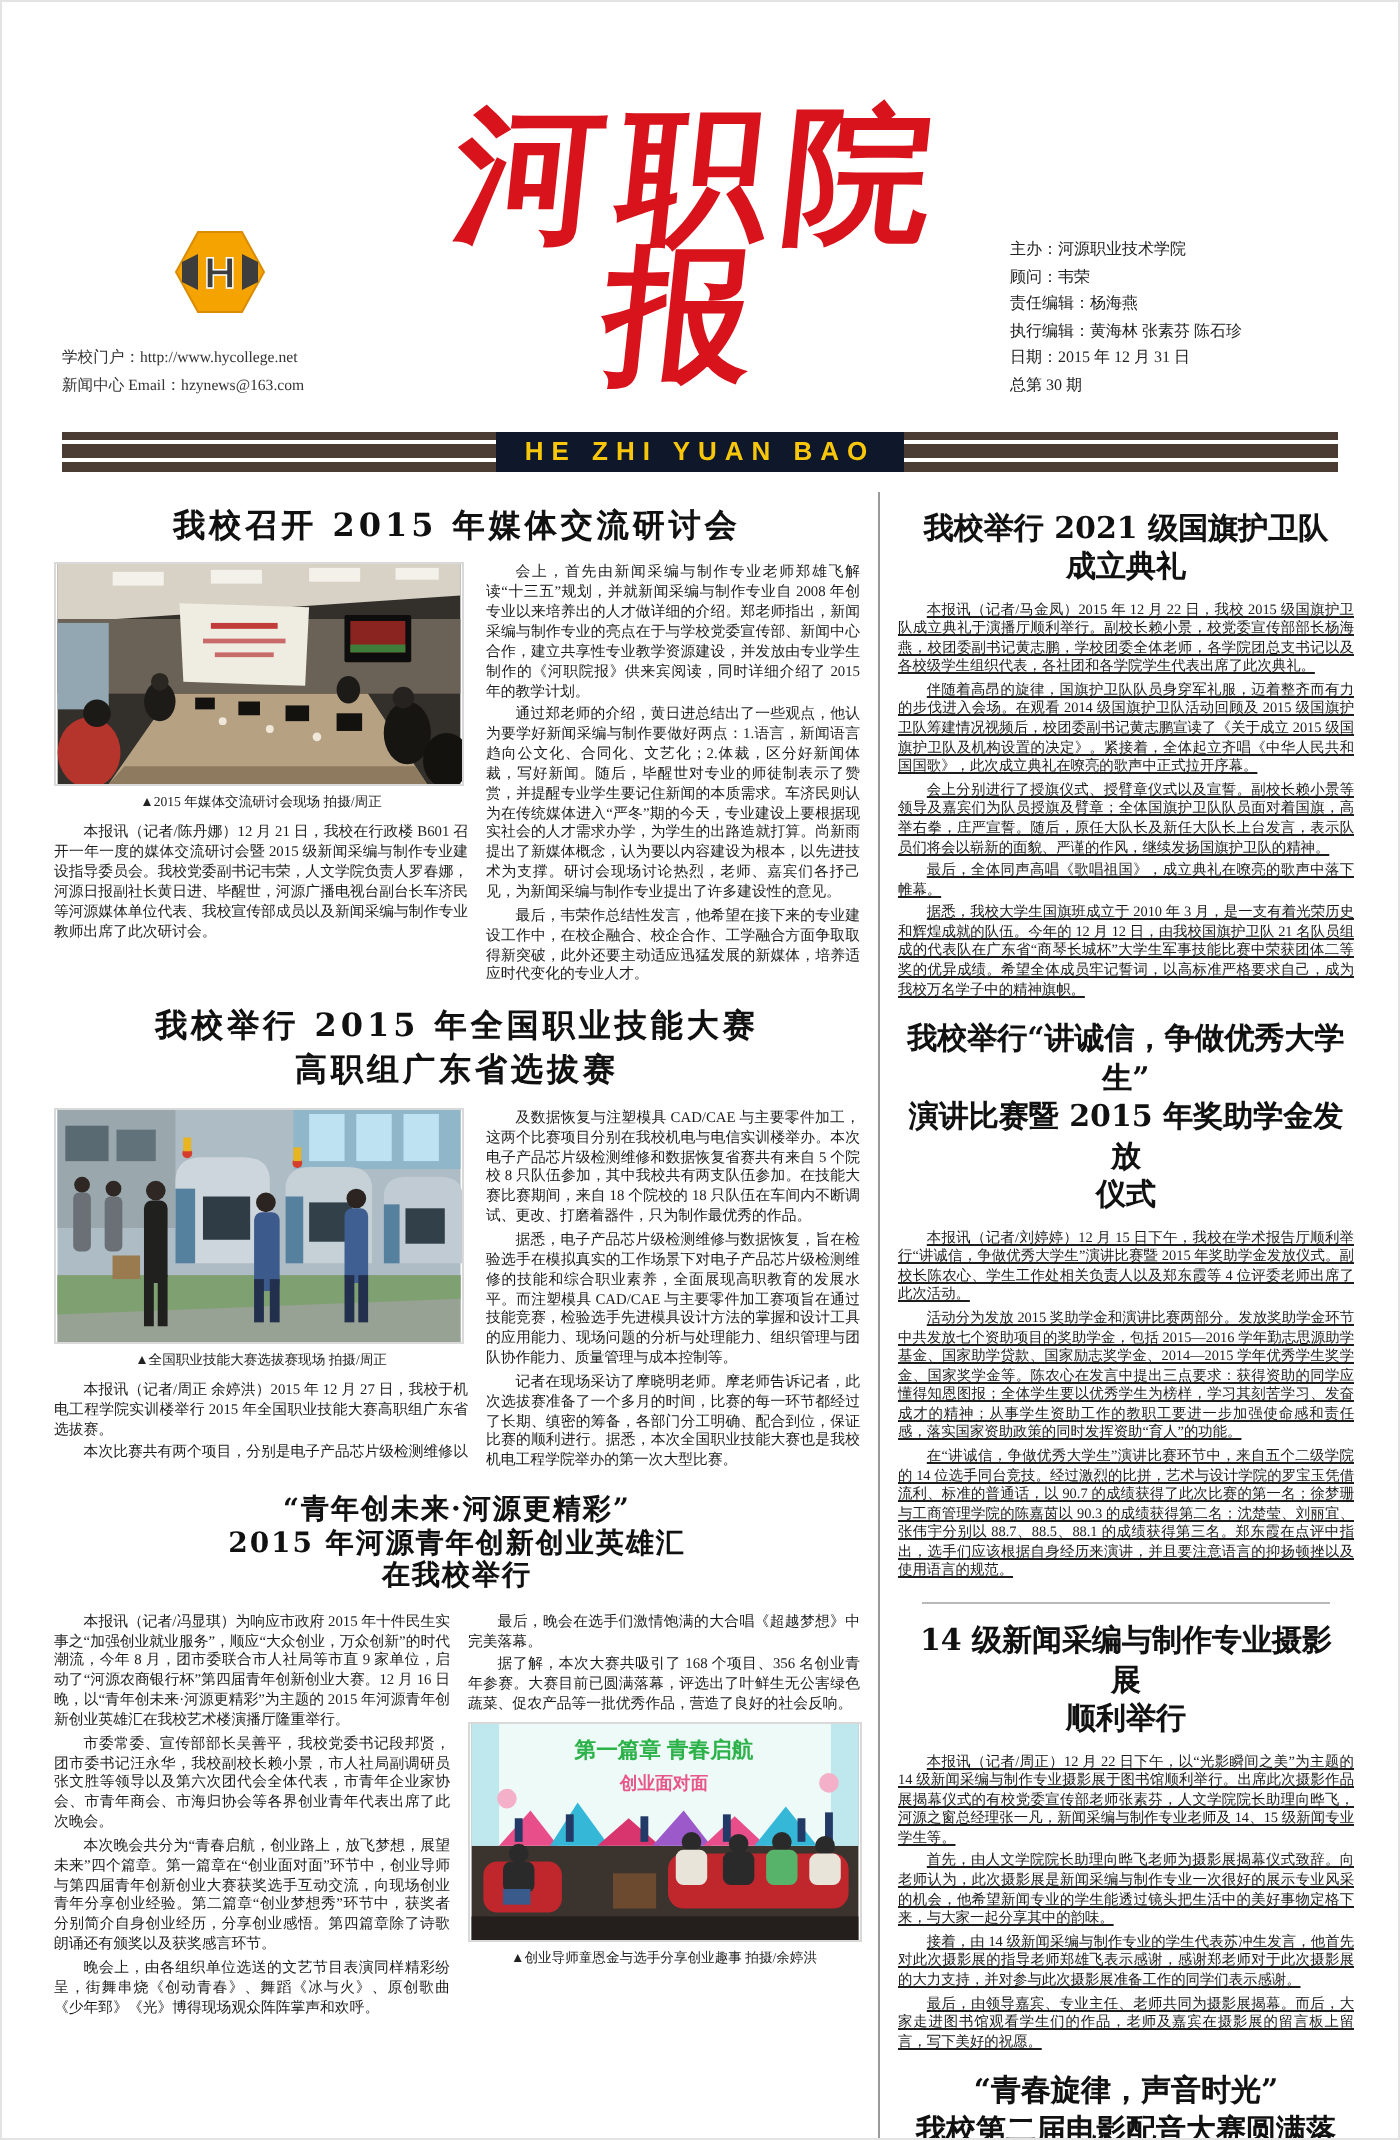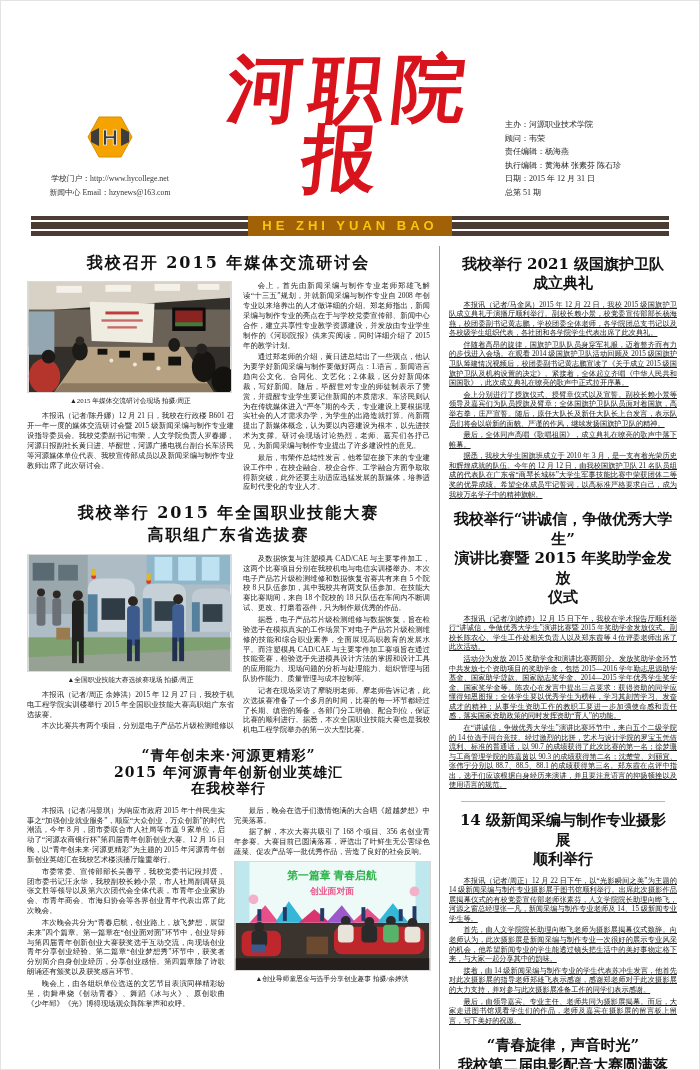--- a/index.html
+++ b/index.html
@@ -4,32 +4,32 @@
 <style>
   * { margin:0; padding:0; box-sizing:border-box; }
   html,body { width:700px; background:#f2f2f2; font-family:"Liberation Serif", serif; }
   .page { position:relative; width:700px; height:1070px; background:#ffffff;
           border:1px solid #e3e3e3; overflow:hidden; }
 
   
   .masthead { display:flex; align-items:flex-end; padding:52px 26px 6px 30px; }
   .mast-left { width:158px; flex:0 0 auto; }
   .logo-wrap { width:46px; margin:0 auto 10px auto; }
-  .mast-links { font-size:7.8px; line-height:1.8; color:#333; white-space:nowrap;text-align:center; }
+  .mast-links { font-size:7.8px; line-height:1.8; color:#333; white-space:nowrap; }
   .mast-title { flex:1; text-align:center; color:#d8131c;
                 font-family:"DejaVu Serif", serif; font-weight:900;
                 font-size:74px; line-height:.95; letter-spacing:8px;
                 transform:skewX(-6deg); padding-bottom:6px; }
   .mast-info { width:168px; flex:0 0 auto; font-size:8px; line-height:1.7; color:#222;margin-top:20px; }
 
   
   .banner { display:flex; align-items:stretch; height:20px; margin:10px 30px 8px 30px; }
   .banner .stripe { flex:1;
       background:linear-gradient(#4a3b33 0 4px,#ffffff 4px 6px,#4a3b33 6px 13px,#ffffff 13px 15px,#4a3b33 15px 20px); }
-  .banner .label { background:#a16207; color:#f8c70a; font-family:"Liberation Sans",sans-serif;
+  .banner .label { background:#0f172a; color:#f8c70a; font-family:"Liberation Sans",sans-serif;
       font-weight:bold; font-size:13px; letter-spacing:4px; padding:0 14px;
       display:flex; align-items:center; }
 
   
   .main { display:flex; padding:2px 22px 0 26px; }
   .col-left  { width:412px; flex:0 0 auto; padding-right:9px; }
   .v-divider { width:1px; background:#9a9a9a; flex:0 0 auto; }
   .col-right { flex:1; padding-left:9px; }
 
   .h1-left  { font-family:"DejaVu Serif",serif; font-weight:700; font-size:16px;
@@ -71,21 +71,21 @@
         <div>新闻中心 Email：hzynews@163.com</div>
       </div>
     </div>
     <div class="mast-title">河职院报</div>
     <div class="mast-info">
       <div>主办：河源职业技术学院</div>
       <div>顾问：韦荣</div>
       <div>责任编辑：杨海燕</div>
       <div>执行编辑：黄海林 张素芬 陈石珍</div>
       <div>日期：2015 年 12 月 31 日</div>
-      <div>总第 51 期</div>
+      <div>总第 30 期</div>
     </div>
   </div>
 
   <div class="banner">
     <div class="stripe"></div>
     <div class="label">HE ZHI YUAN BAO</div>
     <div class="stripe"></div>
   </div>
 
   <div class="main">

